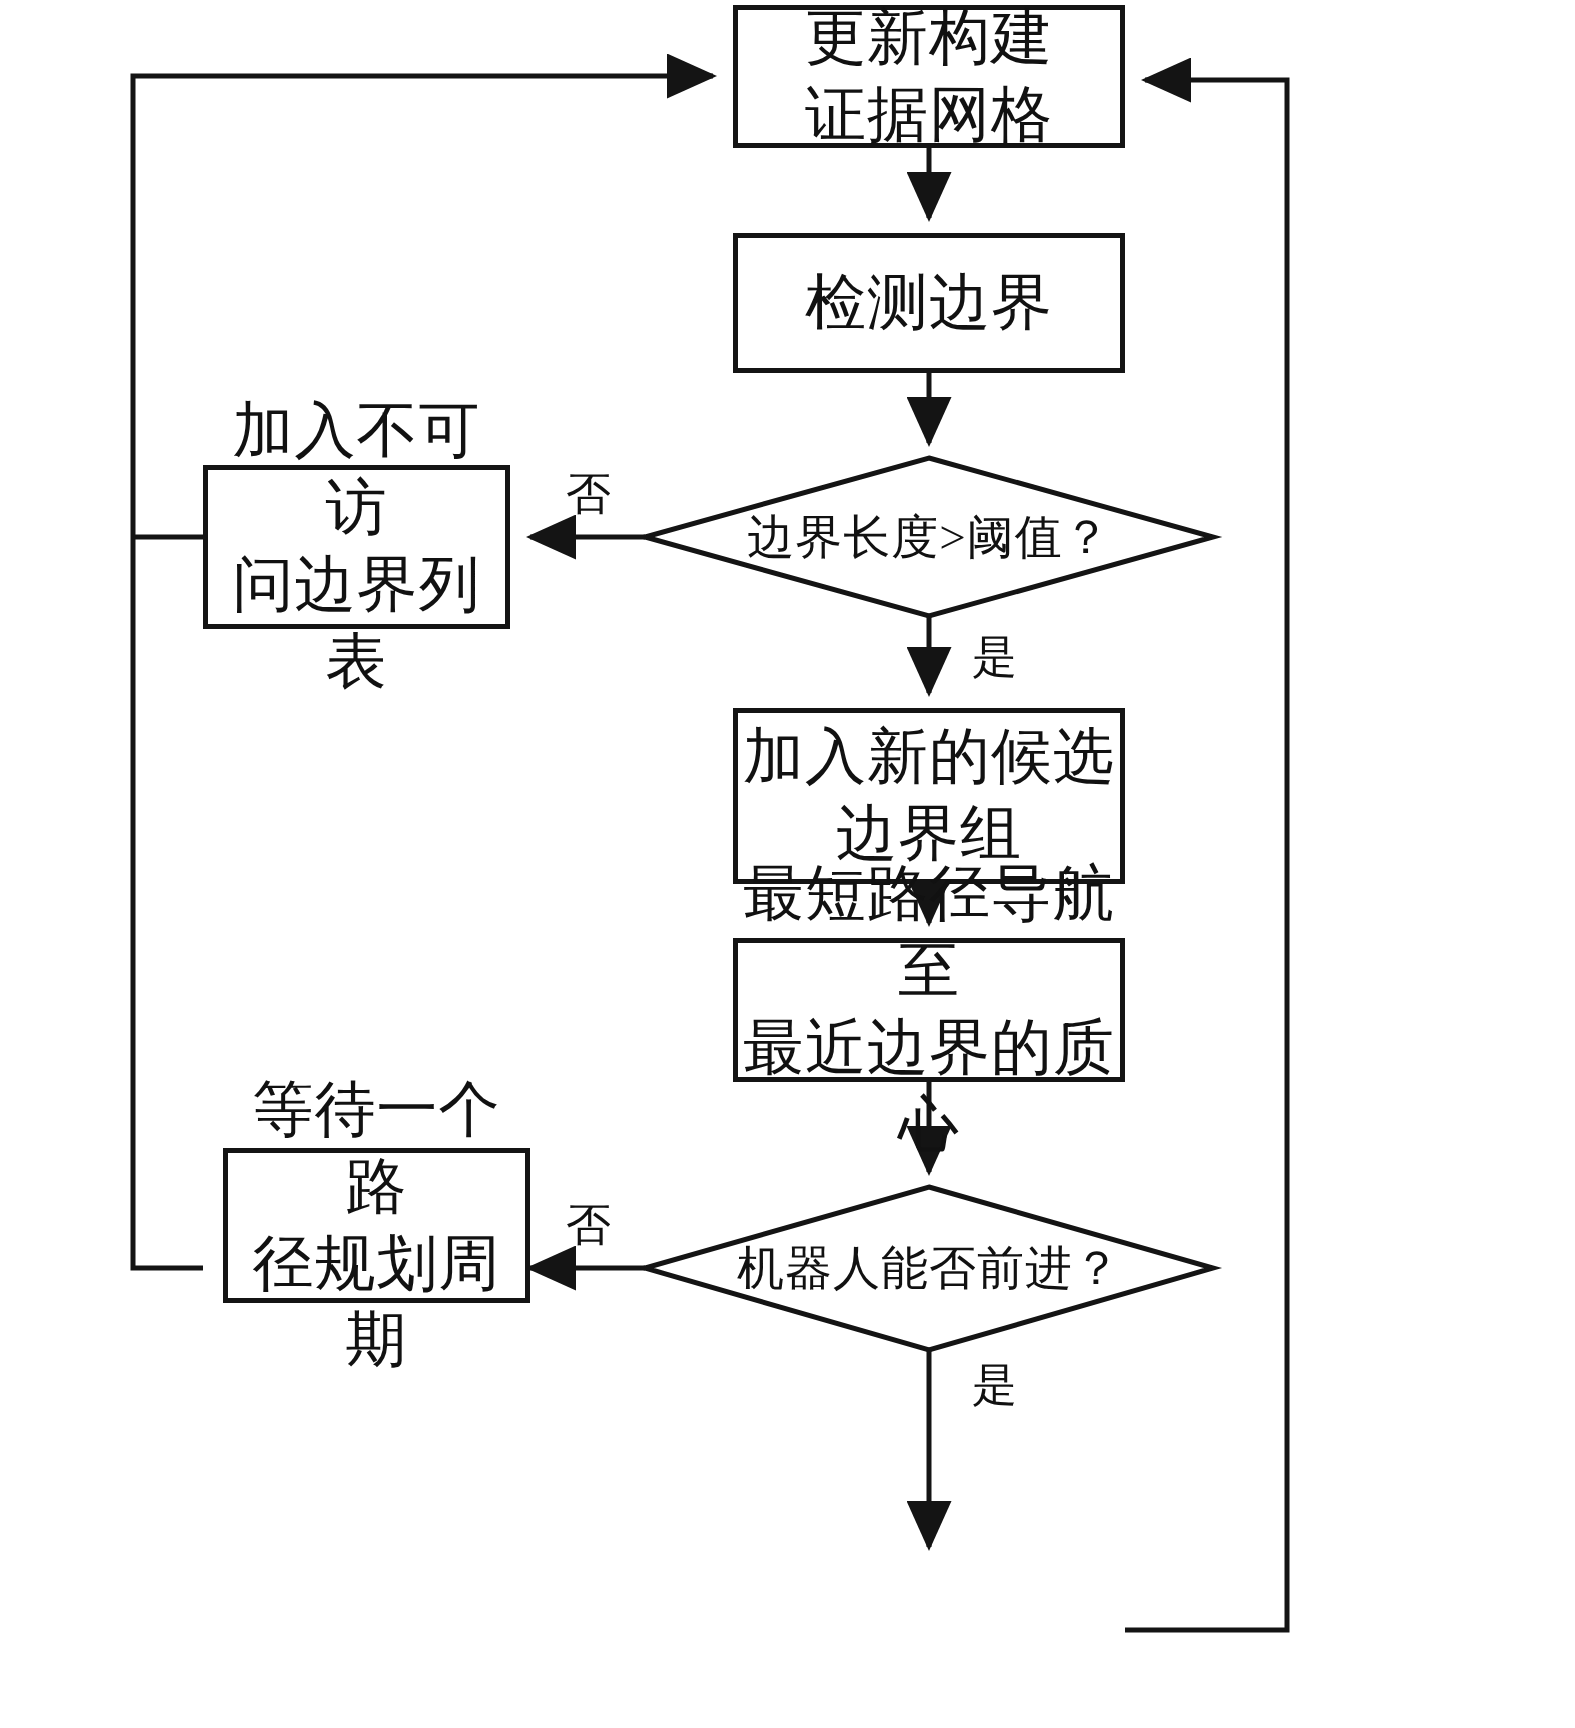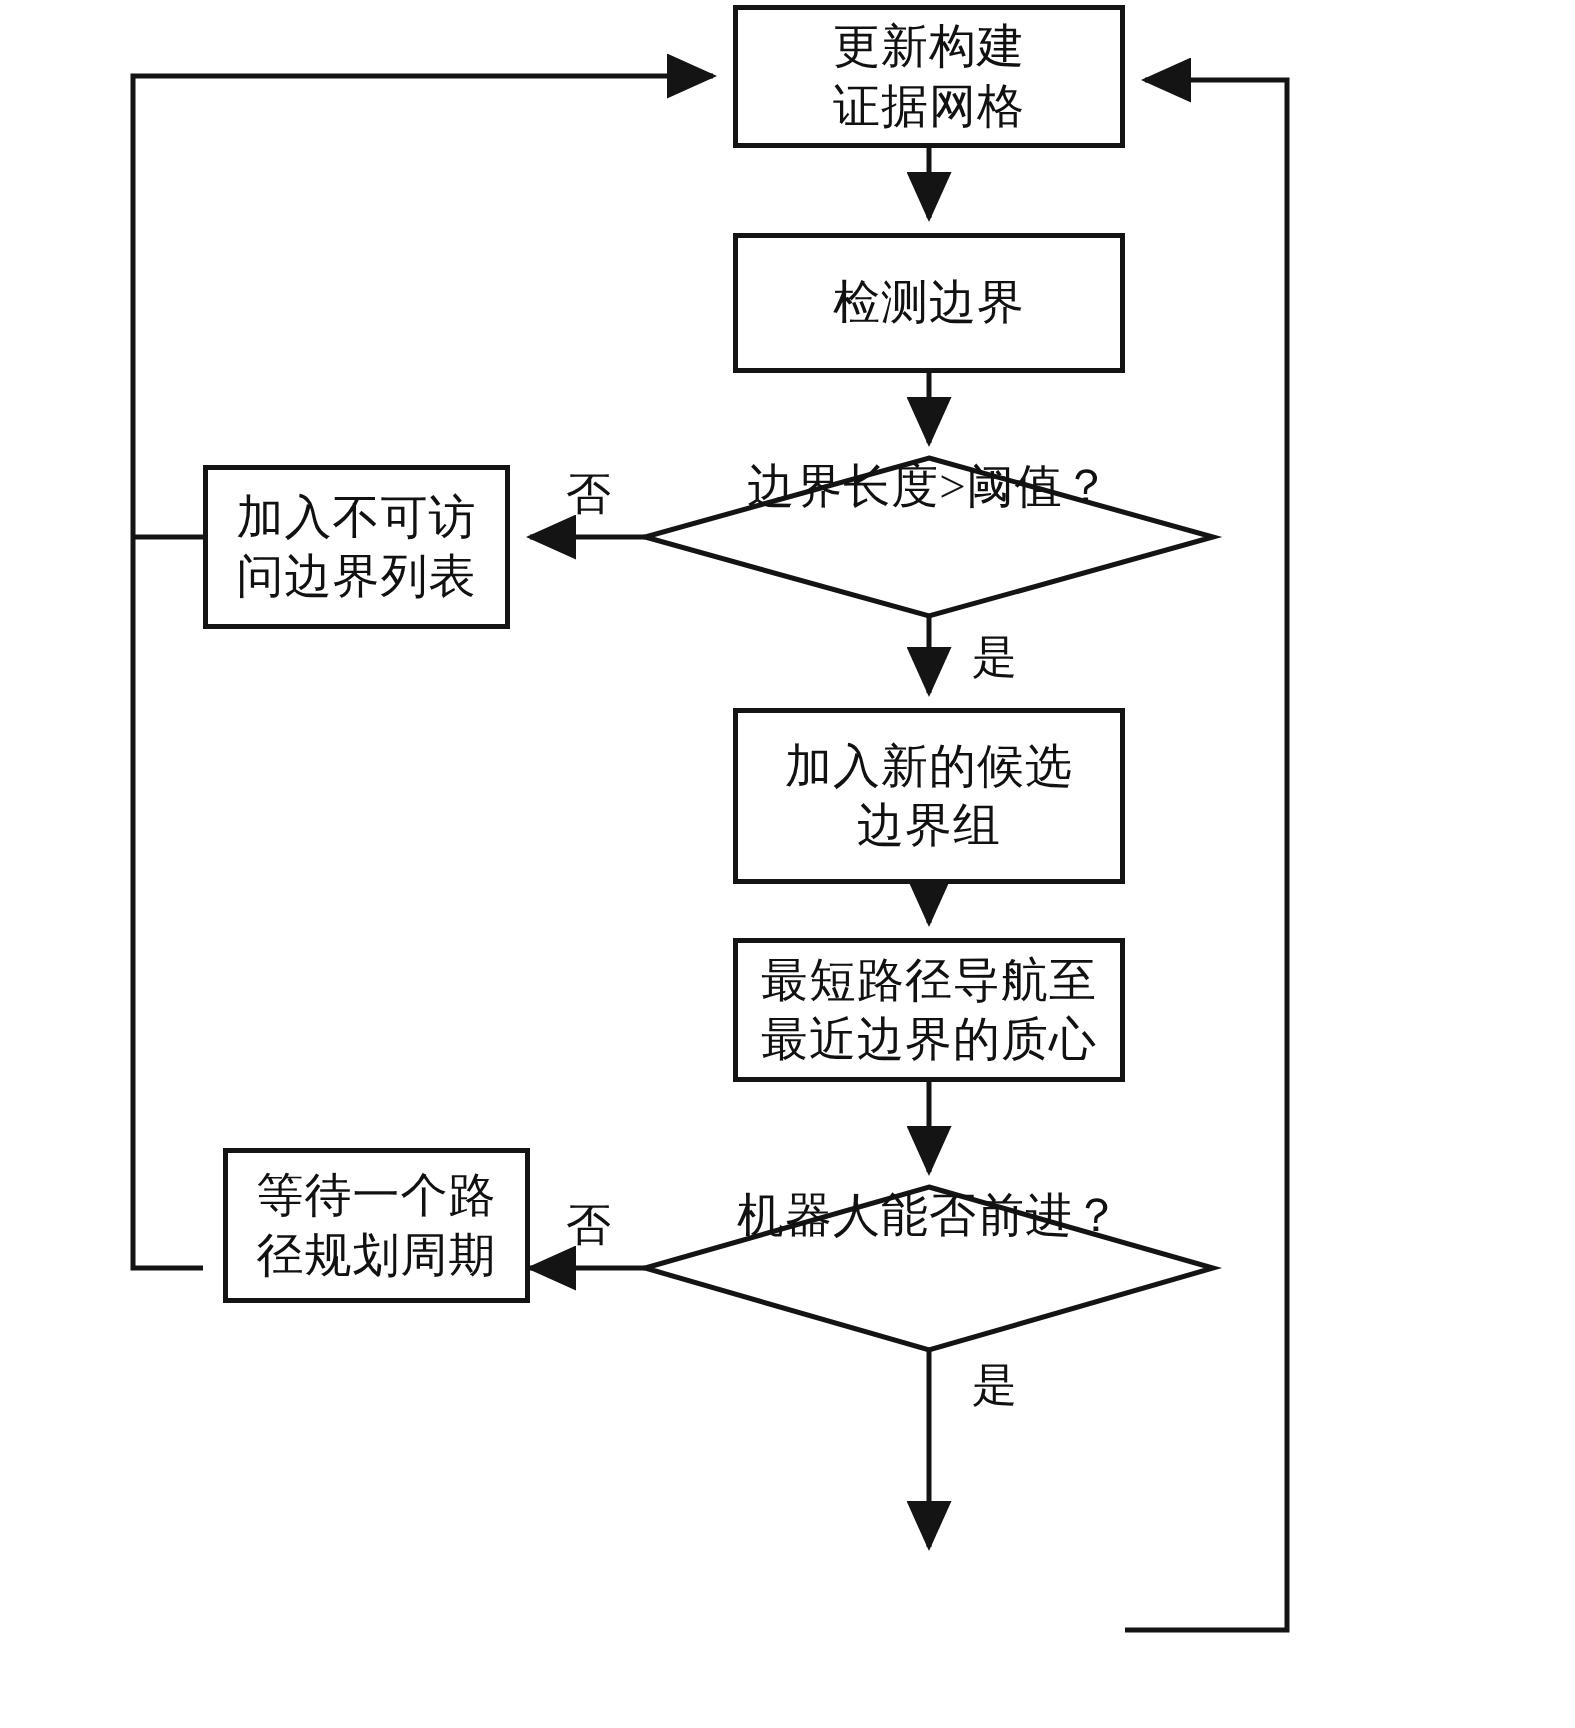--- a/index.html
+++ b/index.html
@@ -20,28 +20,29 @@
     justify-content:center;
     text-align:center;
     color:#111111;
     box-sizing:border-box;
   }
   .box{
     border:5px solid #141414;
     background:#ffffff;
   }
   .box .txt{
-    font-size:47px;
+    font-size:61px;
     line-height:1.26;
     letter-spacing:1px;
     white-space:pre-line;
   }
   .diamond-wrap{
     position:absolute;
     display:flex;
+    align-items:center;
     justify-content:center;
   }
   .diamond-label{
     position:relative;
     z-index:3;
     font-size:47px;
     line-height:1.2;
     letter-spacing:1px;
     color:#111111;
     white-space:nowrap;

